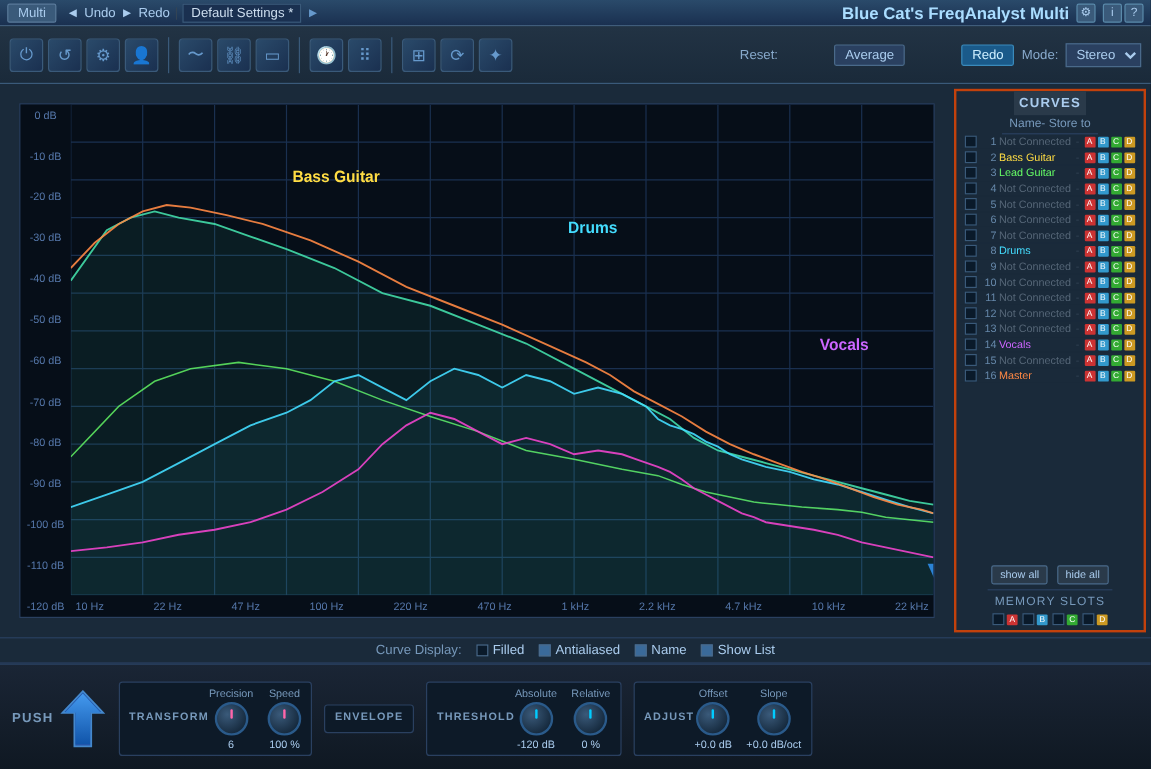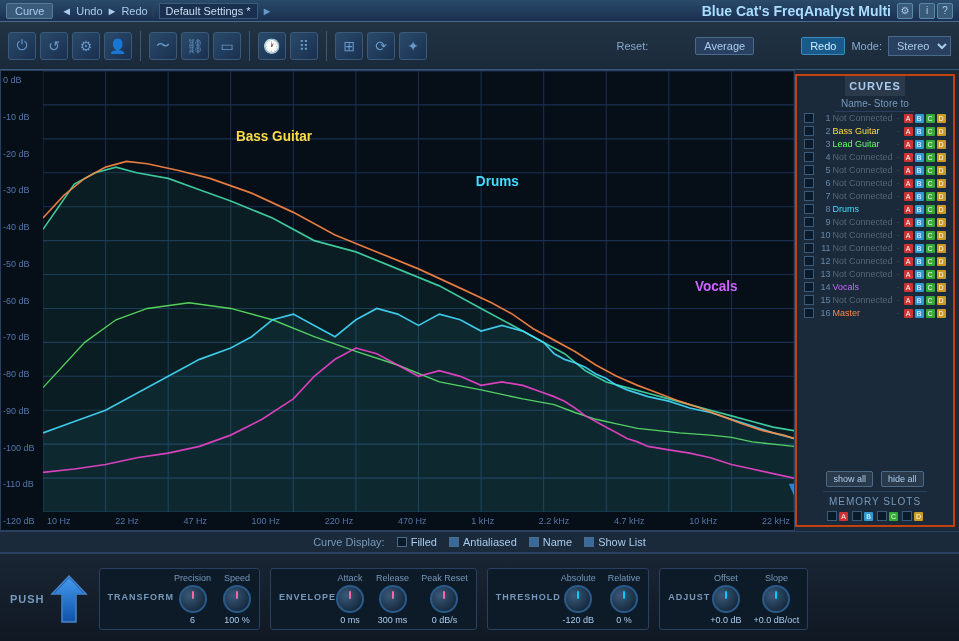--- a/index.html
+++ b/index.html
@@ -136,23 +136,24 @@
     #main {
       display: flex;
       height: calc(641px - 22px - 48px - 90px - 20px);
     }
 
     
     #chart-area {
       flex: 1;
       background: #060e18;
       border: 1px solid #2a4060;
-      margin: 0;
+      margin: 16px;
       position: relative;
       overflow: hidden;
+      text-align: center;
     }
 
     
     .db-labels {
       position: absolute;
       left: 0;
       top: 0;
       bottom: 0;
       width: 42px;
       display: flex;
@@ -424,21 +425,21 @@
     
     #curves-list::-webkit-scrollbar { width: 6px; }
     #curves-list::-webkit-scrollbar-track { background: #0a1a2a; }
     #curves-list::-webkit-scrollbar-thumb { background: #2a4060; border-radius: 3px; }
   </style>
 </head>
 <body>
 
 <div id="title-bar">
   <div id="title-bar-left">
-    <button id="menu-btn">Curve</button>
+    <button id="menu-btn">Multi</button>
     <div id="nav-controls">
       <span>◄</span>
       <span>Undo</span>
       <span>►</span>
       <span>Redo</span>
       <span style="color:#334455">|</span>
       <div id="preset-area">Default Settings *</div>
       <span style="color:#6699cc">►</span>
     </div>
   </div>
@@ -820,37 +821,20 @@
       <div class="ctrl-item">
         <span class="ctrl-item-label">Speed</span>
         <div class="knob knob-pink"></div>
         <span class="ctrl-item-value">100 %</span>
       </div>
     </div>
   </div>
 
   <div class="ctrl-section">
     <div class="ctrl-section-title">ENVELOPE</div>
-    <div class="ctrl-row">
-      <div class="ctrl-item">
-        <span class="ctrl-item-label">Attack</span>
-        <div class="knob knob-pink"></div>
-        <span class="ctrl-item-value">0 ms</span>
-      </div>
-      <div class="ctrl-item">
-        <span class="ctrl-item-label">Release</span>
-        <div class="knob knob-pink"></div>
-        <span class="ctrl-item-value">300 ms</span>
-      </div>
-      <div class="ctrl-item">
-        <span class="ctrl-item-label">Peak Reset</span>
-        <div class="knob knob-pink"></div>
-        <span class="ctrl-item-value">0 dB/s</span>
-      </div>
-    </div>
   </div>
 
   <div class="ctrl-section">
     <div class="ctrl-section-title">THRESHOLD</div>
     <div class="ctrl-row">
       <div class="ctrl-item">
         <span class="ctrl-item-label">Absolute</span>
         <div class="knob knob-cyan"></div>
         <span class="ctrl-item-value">-120 dB</span>
       </div>

